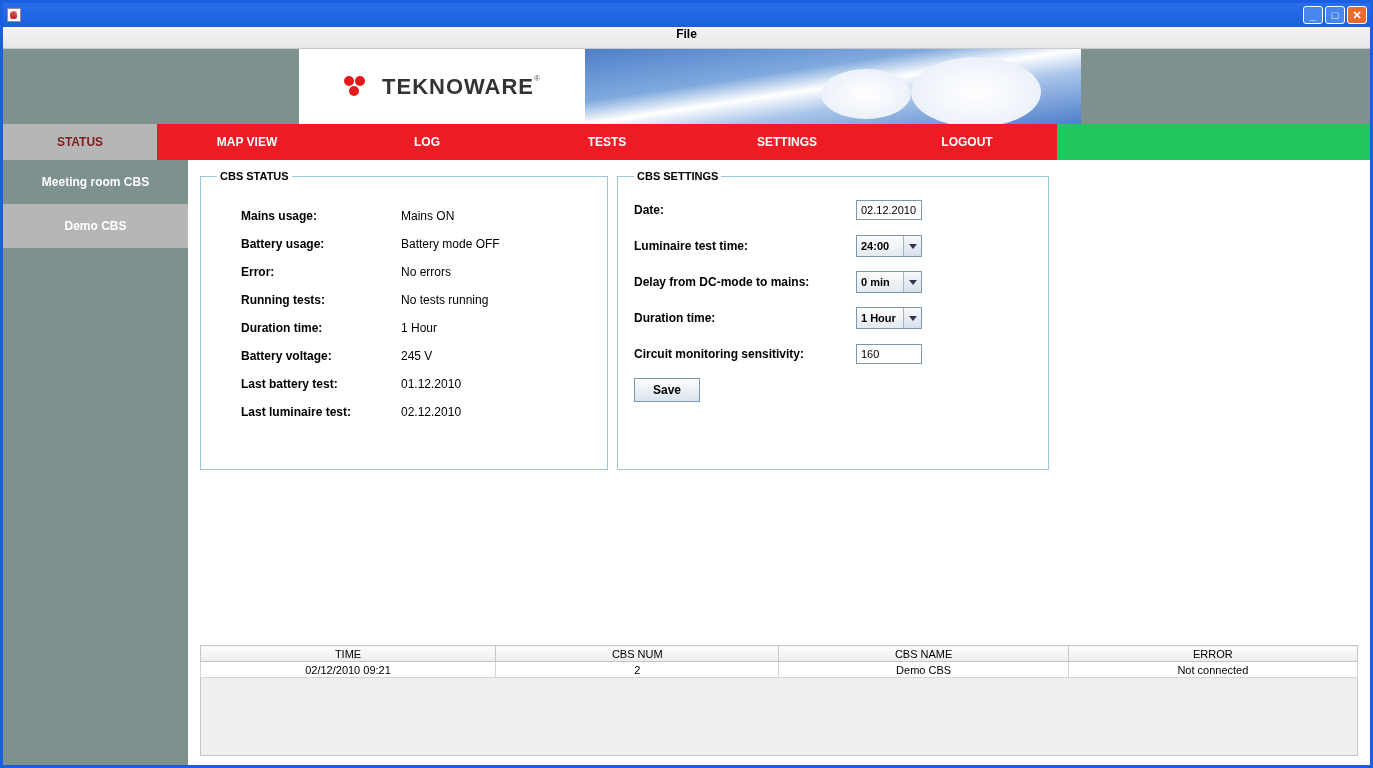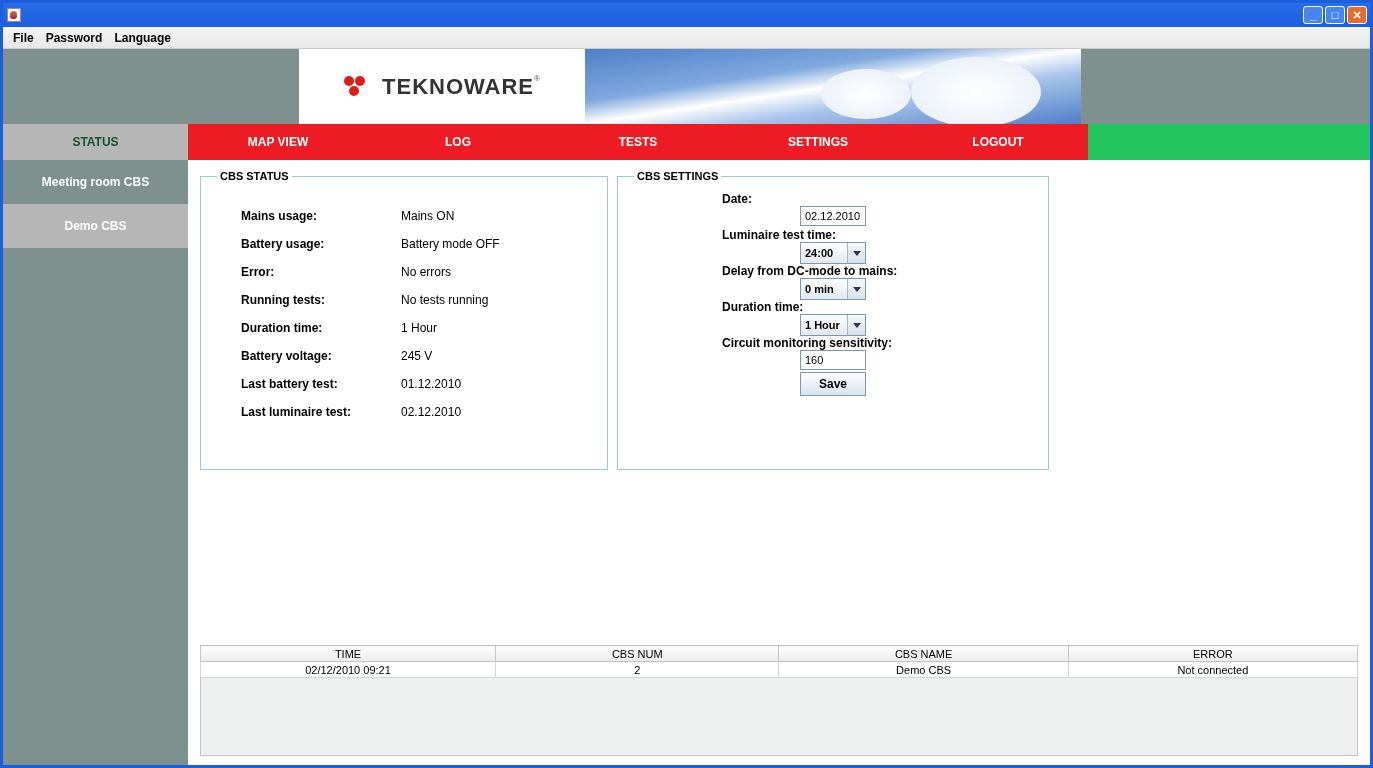--- a/index.html
+++ b/index.html
@@ -10,40 +10,40 @@
   .window { width:1373px; height:768px; border:3px solid #1b5fe0; background:#fff; position:relative; }
   .titlebar { height:24px; background: linear-gradient(#2a6de8,#1b5fe0); border-bottom:0; display:flex; align-items:center; justify-content:space-between; padding:0 3px 0 4px; }
   .titlebar .left { display:flex; align-items:center; gap:5px; }
   .java-icon { width:14px; height:14px; background:#fff; border:1px solid #98a; position:relative; }
   .java-icon::after { content:""; position:absolute; left:2px; top:2px; width:7px; height:8px; background:linear-gradient(#d66,#a22); border-radius:50% 50% 40% 40%; }
   .title-text { color:#fff; font-size:12px; font-weight:bold; }
   .winbtns { display:flex; gap:2px; }
   .winbtn { width:20px; height:18px; border:1px solid #fff; background:#4786ee; color:#fff; display:flex; align-items:center; justify-content:center; font-size:11px; font-weight:bold; border-radius:3px; }
   .winbtn.close { background:#e86c2c; border-color:#fff; }
 
-  .menubar { height:22px; background:linear-gradient(#f5f5f5,#e7e7e7); border-bottom:1px solid #c9c9c9; display:flex; align-items:center; padding:0 10px; gap:12px; }
+  .menubar { height:22px; background:linear-gradient(#f5f5f5,#e7e7e7); border-bottom:1px solid #c9c9c9; display:flex; align-items:center; padding:0 20px; gap:12px;flex-direction:column; }
   .menubar span { font-size:12px; font-weight:bold; cursor:default; }
 
   .banner { height:75px; background:#7e918f; display:flex; }
   .banner .left-sp { width:296px; }
   .banner .logo { width:286px; background:#fff; display:flex; align-items:center; justify-content:center; gap:8px; }
   .logo-mark { width:30px; height:22px; position:relative; }
   .logo-mark .d { width:10px; height:10px; background:#e21a1a; border-radius:50%; position:absolute; }
   .logo-mark .d1 { left:0; top:0; }
   .logo-mark .d2 { left:11px; top:0; }
   .logo-mark .d3 { left:5px; top:10px; }
   .logo-text { font-size:22px; letter-spacing:1px; color:#333; font-weight:600; }
   .logo-r { font-size:8px; vertical-align:top; color:#555; }
   .banner .sky { flex:0 0 496px; background: linear-gradient(to bottom right,#4e7fc9,#7fa9de 35%,#fff 50%,#a9c5ea 65%,#4e7fc9); position:relative; overflow:hidden; }
   .banner .sky .cloud { position:absolute; background:radial-gradient(#fff,#e4ecf7); border-radius:50%; }
   .banner .right-sp { flex:1; background:#7e918f; }
 
   .tabs { height:36px; display:flex; }
   .tab { display:flex; align-items:center; justify-content:center; font-weight:bold; font-size:12px; cursor:default; }
-  .tab.status { width:185px; background:#b6b6b6; color:#14532d; }
+  .tab.status { width:154px; background:#b6b6b6; color:#7f1d1d; }
   .tab.nav { background:#ed1c24; color:#fff; }
   .navwrap { flex:1; background:#22c55e; display:flex; }
 
   .main { display:flex; height: calc(768px - 3px - 3px - 24px - 22px - 75px - 36px); }
 
   .sidebar { width:185px; background:#7e918f; }
   .sidebar .item { height:44px; display:flex; align-items:center; justify-content:center; color:#fff; font-weight:bold; font-size:12px; background:#7e918f; cursor:default; }
   .sidebar .item.active { background:#b6b6b6; }
 
   .content { flex:1; background:#fff; padding:10px 12px 0 12px; display:flex; flex-direction:column; }
@@ -52,21 +52,21 @@
   fieldset.box { border:1px solid #9ec6e0; padding:10px 16px 16px 16px; margin:0; }
   fieldset.box legend { font-size:11px; font-weight:bold; padding:0 3px; color:#000; }
   .box.status-box { width:408px; height:300px; }
   .box.settings-box { width:432px; height:300px; }
 
   .kv { margin-top:10px; }
   .kv .row { display:flex; align-items:center; height:28px; }
   .kv .row .label { width:160px; font-weight:bold; font-size:12px; }
   .kv .row .value { font-size:12px; }
 
-  .kv2 .row { display:flex; align-items:center; height:36px;flex-direction:column; }
+  .kv2 .row { display:flex; align-items:center; height:36px; }
   .kv2 .row .label { width:222px; font-weight:bold; font-size:12px; }
   .field-text { width:66px; height:20px; border:1px solid #7a98af; background:#fff; padding:1px 4px; font-size:11px; display:flex; align-items:center; }
   .field-combo { width:66px; height:22px; border:1px solid #7a98af; background:linear-gradient(#fdfdfd,#e3e9ef); display:flex; align-items:center; font-size:11px; font-weight:bold; }
   .field-combo .txt { flex:1; padding:0 4px; }
   .field-combo .arrow { width:18px; height:100%; border-left:1px solid #9fb7c9; display:flex; align-items:center; justify-content:center; background:linear-gradient(#f6f9fb,#d6e1ea); }
   .field-combo .arrow::after { content:""; width:0; height:0; border-left:4px solid transparent; border-right:4px solid transparent; border-top:5px solid #335; }
 
   .btn { height:24px; padding:0 18px; border:1px solid #7a98af; background:linear-gradient(#fdfdfd,#d9e4ee); font-weight:bold; font-size:12px; display:inline-flex; align-items:center; cursor:default; }
 
   .bottom { margin-top:auto; height:120px; }

